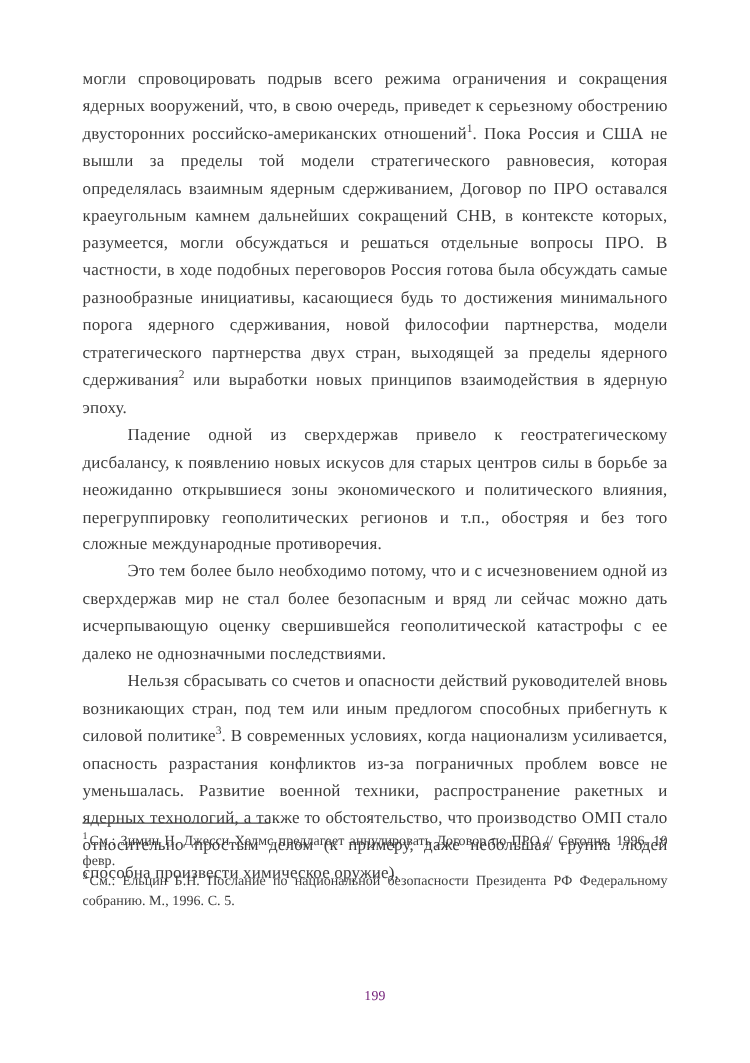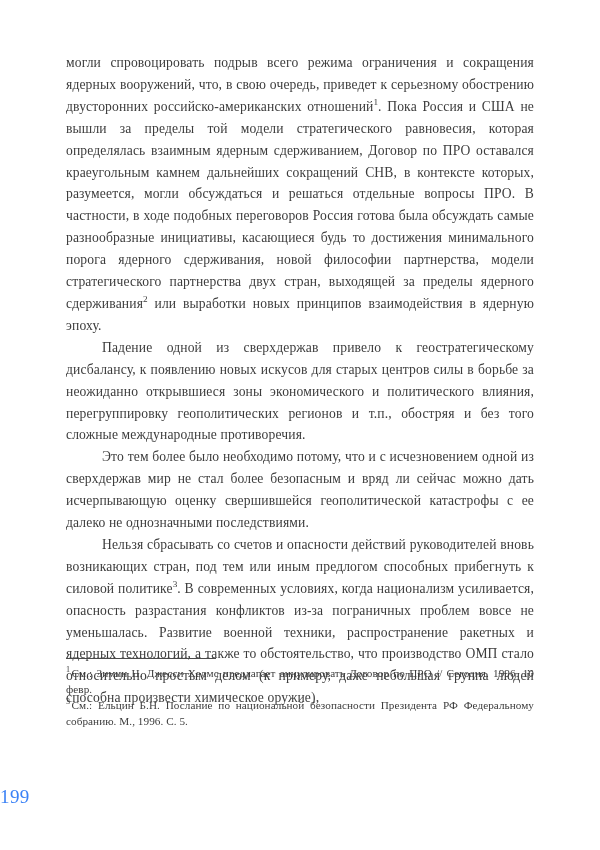--- a/index.html
+++ b/index.html
@@ -84,23 +84,24 @@
     vertical-align: super;
     line-height: 0;
     margin-right: 1.5px;
   }
 
   .page-number {
     position: absolute;
     left: 0;
     top: 788px;
     width: 600px;
-    font-size: 19px;
+    text-align: center;
+    font-size: 11px;
     line-height: 18px;
-    color: #3b82f6;
+    color: #701a75;
     letter-spacing: 0.02em;
   }
 </style>
 </head>
 <body>
 
 <div class="page">
 
   <div class="text-column" id="body-column">
       <p class="para"><span>могли спровоцировать подрыв всего режима ограничения и сокращения ядерных вооружений, что, в свою очередь, приведет к серьезному обострению двусторонних российско-американских отношений</span><sup class="fn-ref">1</sup><span>. Пока Россия и США не вышли за пределы той модели стратегического равновесия, которая определялась взаимным ядерным сдерживанием, Договор по ПРО оставался краеугольным камнем дальнейших сокращений СНВ, в контексте которых, разумеется, могли обсуждаться и решаться отдельные вопросы ПРО. В частности, в ходе подобных переговоров Россия готова была обсуждать самые разнообразные инициативы, касающиеся будь то достижения минимального порога ядерного сдерживания, новой философии партнерства, модели стратегического партнерства двух стран, выходящей за пределы ядерного сдерживания</span><sup class="fn-ref">2</sup><span> или выработки новых принципов взаимодействия в ядерную эпоху.</span></p>

